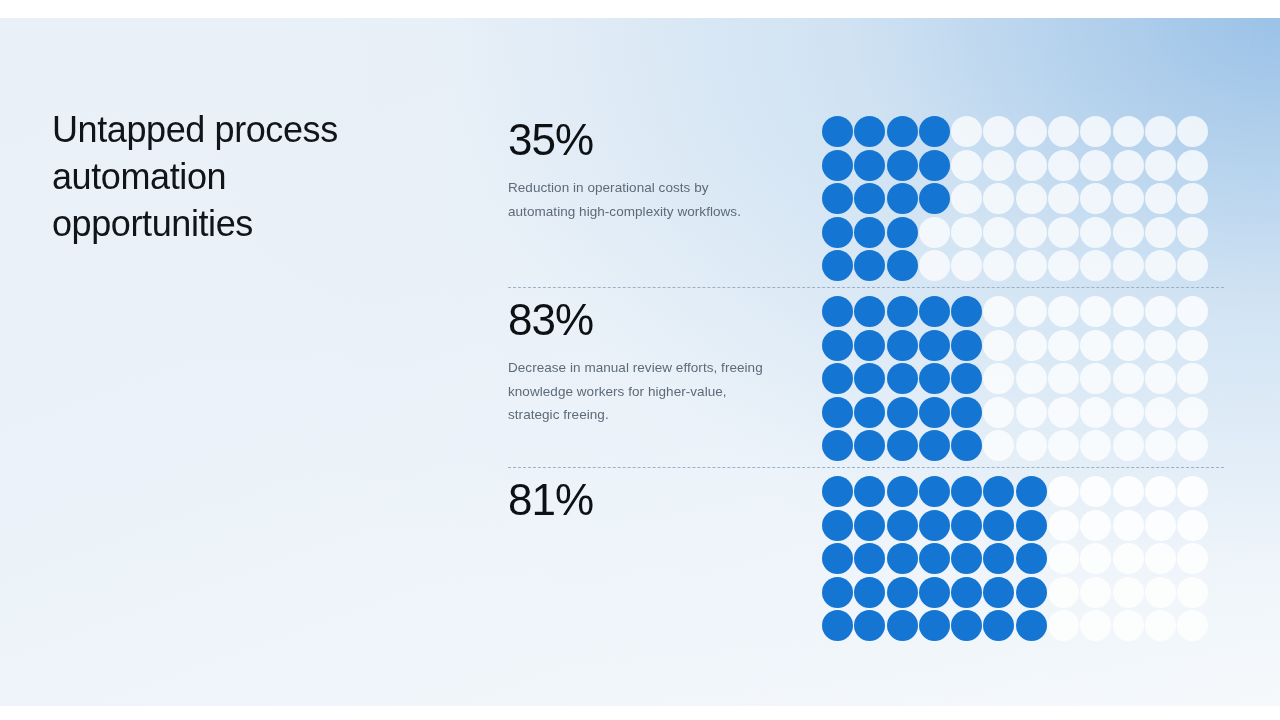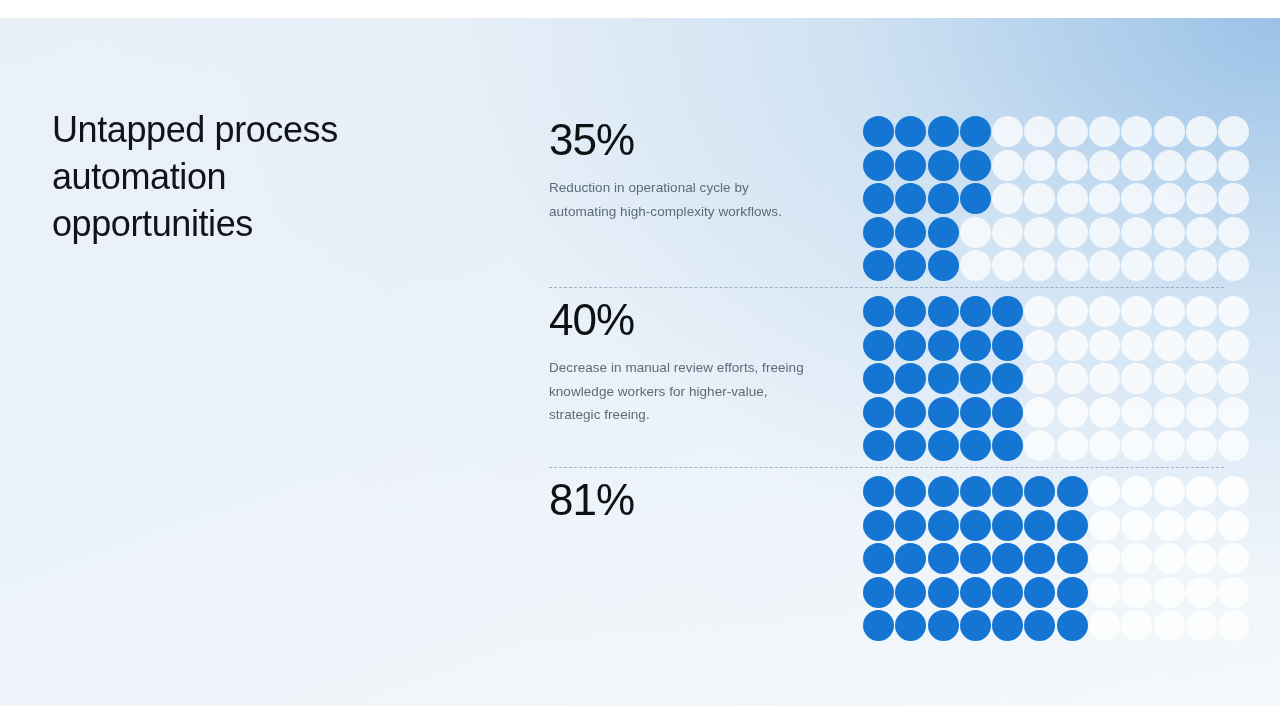--- a/index.html
+++ b/index.html
@@ -41,21 +41,21 @@
     letter-spacing:-0.4px; color:#111418;
     white-space:pre-line;
   }
 
   
   .stats-col {
     position:absolute; left:508px; top:96px; width:716px; height:540px;
     z-index:3;
   }
   .stat-row {
-    position:relative; height:180px;margin-left:41px;
+    position:relative; height:180px;
   }
   .stat-row + .stat-row { }
   .stat-divider {
     position:absolute; left:0; right:0; height:0;
     border-top:1px dashed #8fa7bd;
     opacity:.85;
   }
   .stat-text { position:absolute; left:0; top:0; width:300px; }
   .stat-value {
     font-size:44px; line-height:52px; font-weight:400;
@@ -99,21 +99,21 @@
       <h1 class="slide-title">Untapped process
 automation
 opportunities</h1>
     </div>
 
     <div class="stats-col">
 
       <div class="stat-row">
         <div class="stat-text">
           <div class="stat-value">35%</div>
-          <div class="stat-desc">Reduction in operational cycle by automating high-complexity workflows.</div>
+          <div class="stat-desc">Reduction in operational costs by automating high-complexity workflows.</div>
         </div>
         <div class="dot-grid g0">
             <div class="dot filled"></div>
             <div class="dot filled"></div>
             <div class="dot filled"></div>
             <div class="dot filled"></div>
             <div class="dot"></div>
             <div class="dot"></div>
             <div class="dot"></div>
             <div class="dot"></div>
@@ -168,21 +168,21 @@
             <div class="dot"></div>
             <div class="dot"></div>
             <div class="dot"></div>
             <div class="dot"></div>
           </div>
         <div class="stat-divider" style="top:173px"></div>
       </div>
 
       <div class="stat-row">
         <div class="stat-text">
-          <div class="stat-value">40%</div>
+          <div class="stat-value">83%</div>
           <div class="stat-desc">Decrease in manual review efforts, freeing knowledge workers for higher-value, strategic freeing.</div>
         </div>
         <div class="dot-grid g1">
             <div class="dot filled"></div>
             <div class="dot filled"></div>
             <div class="dot filled"></div>
             <div class="dot filled"></div>
             <div class="dot filled"></div>
             <div class="dot"></div>
             <div class="dot"></div>

